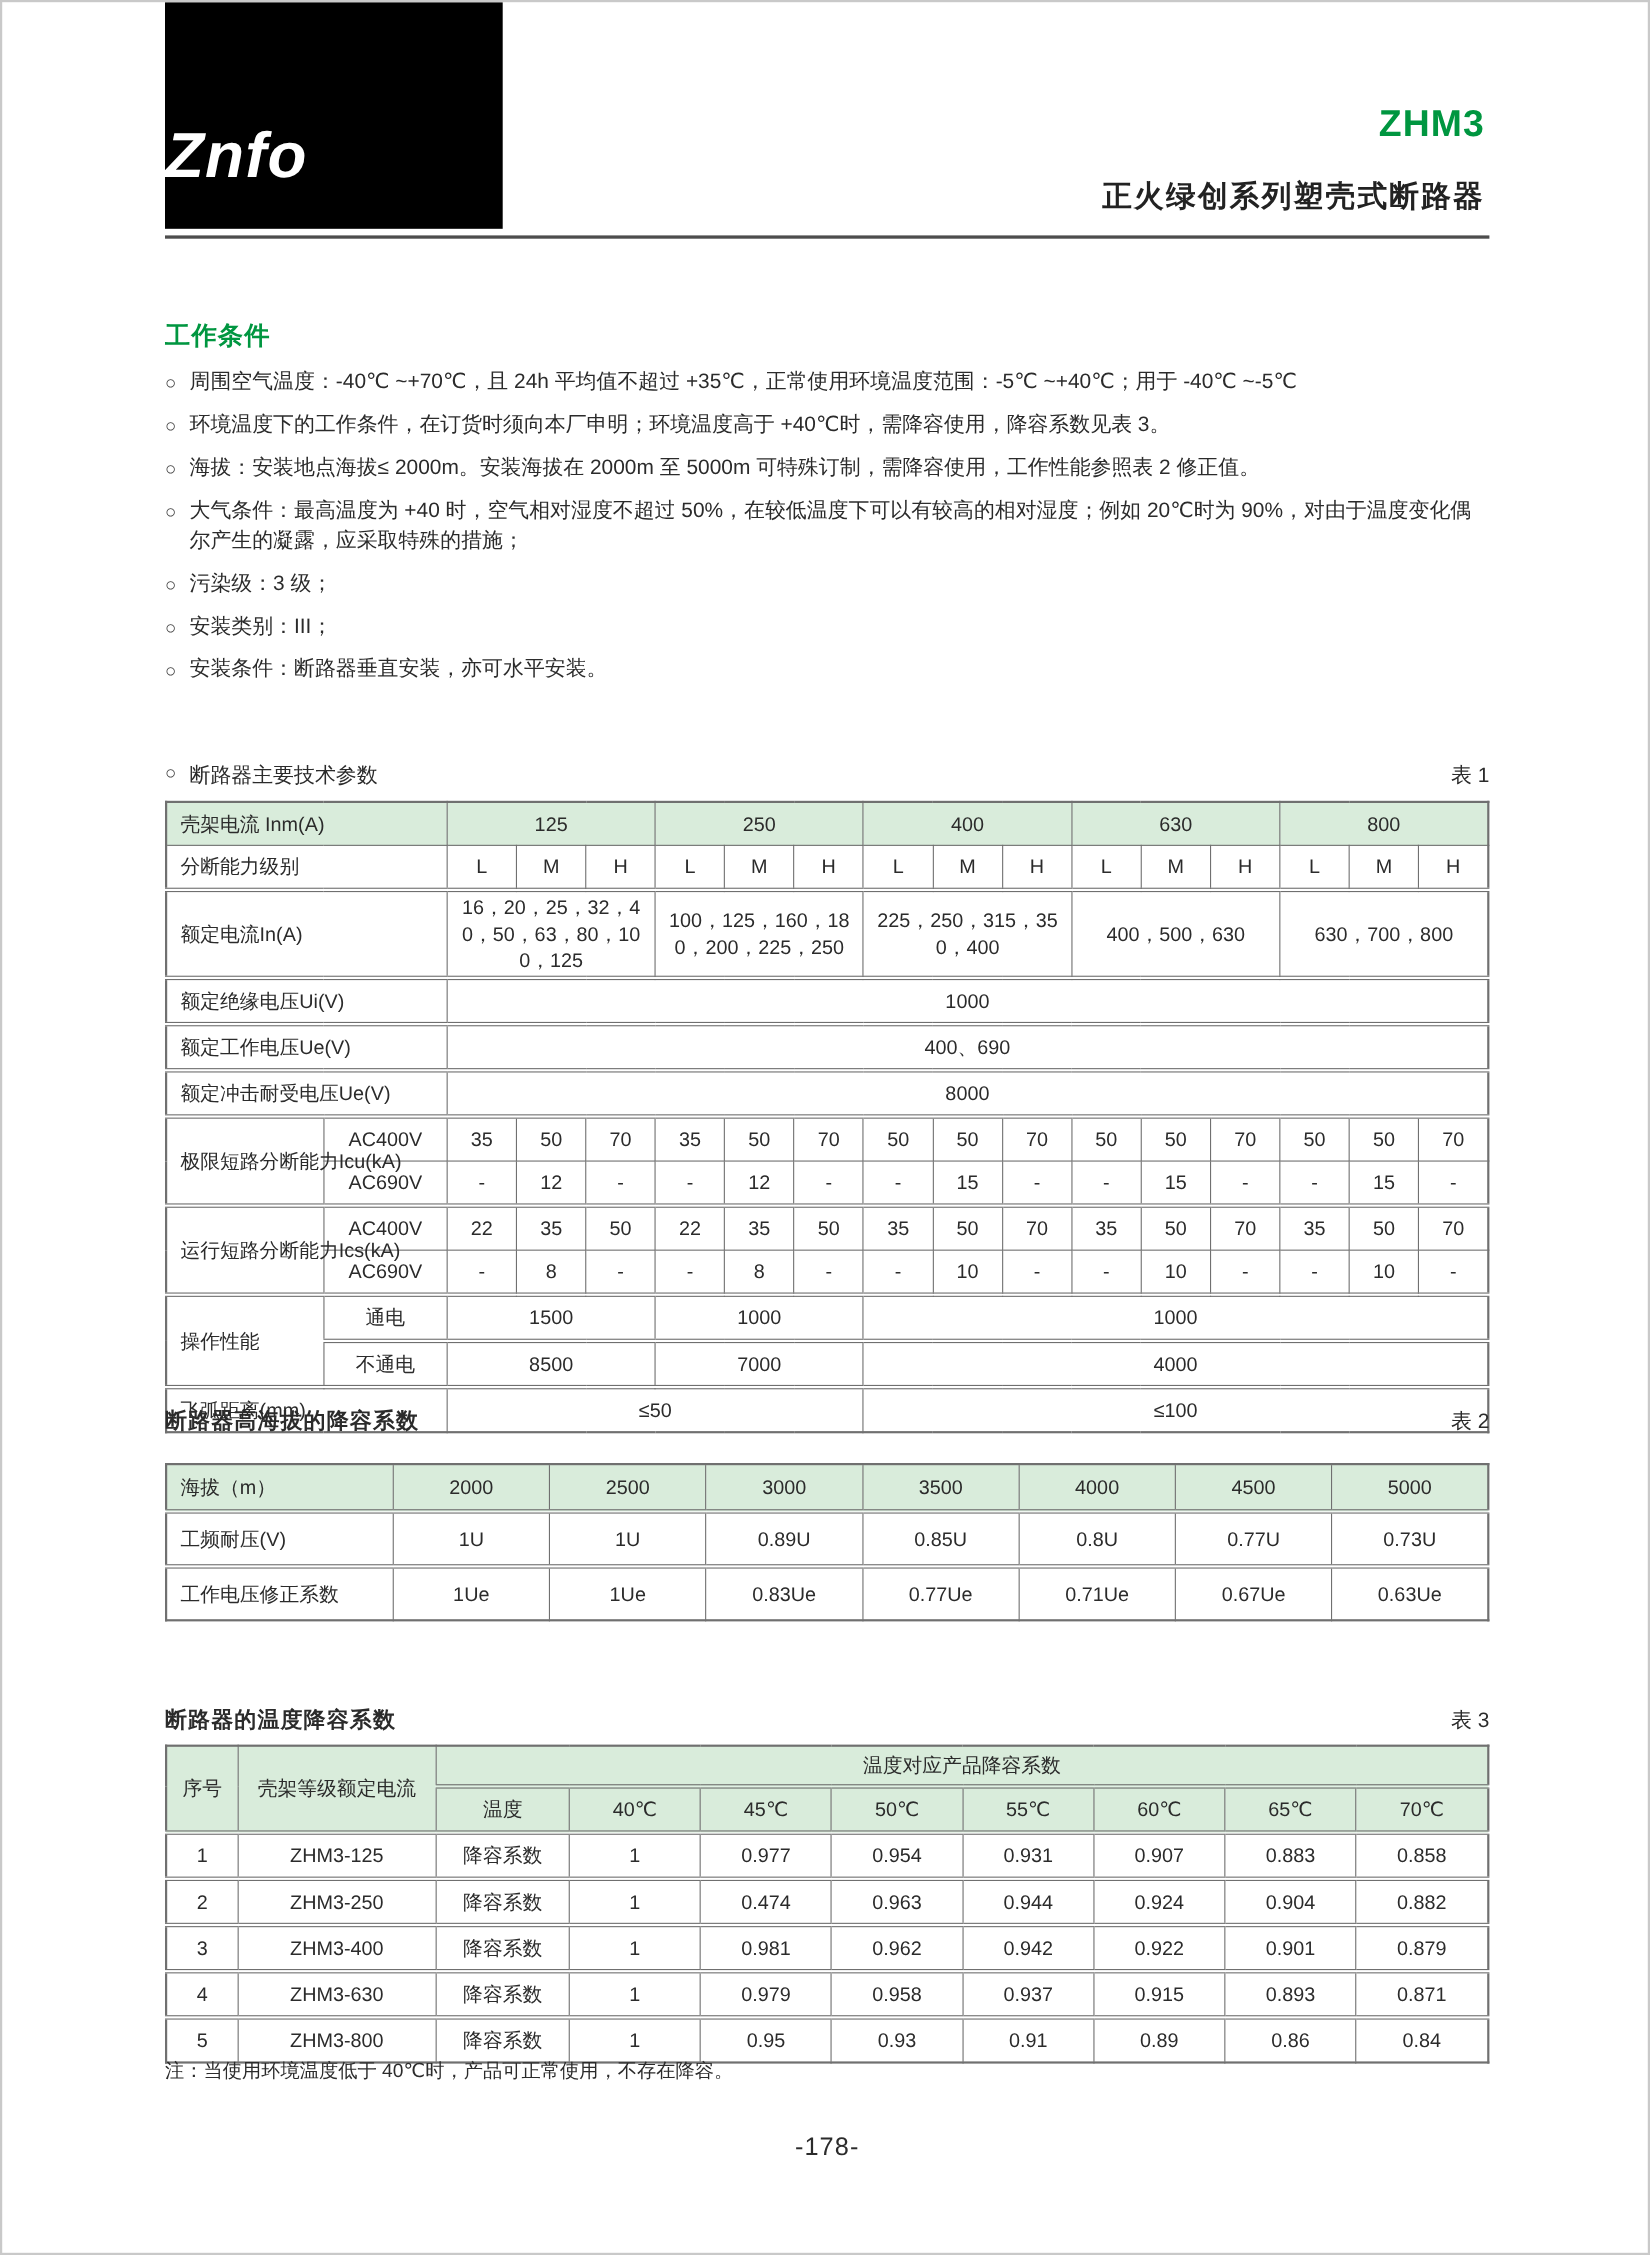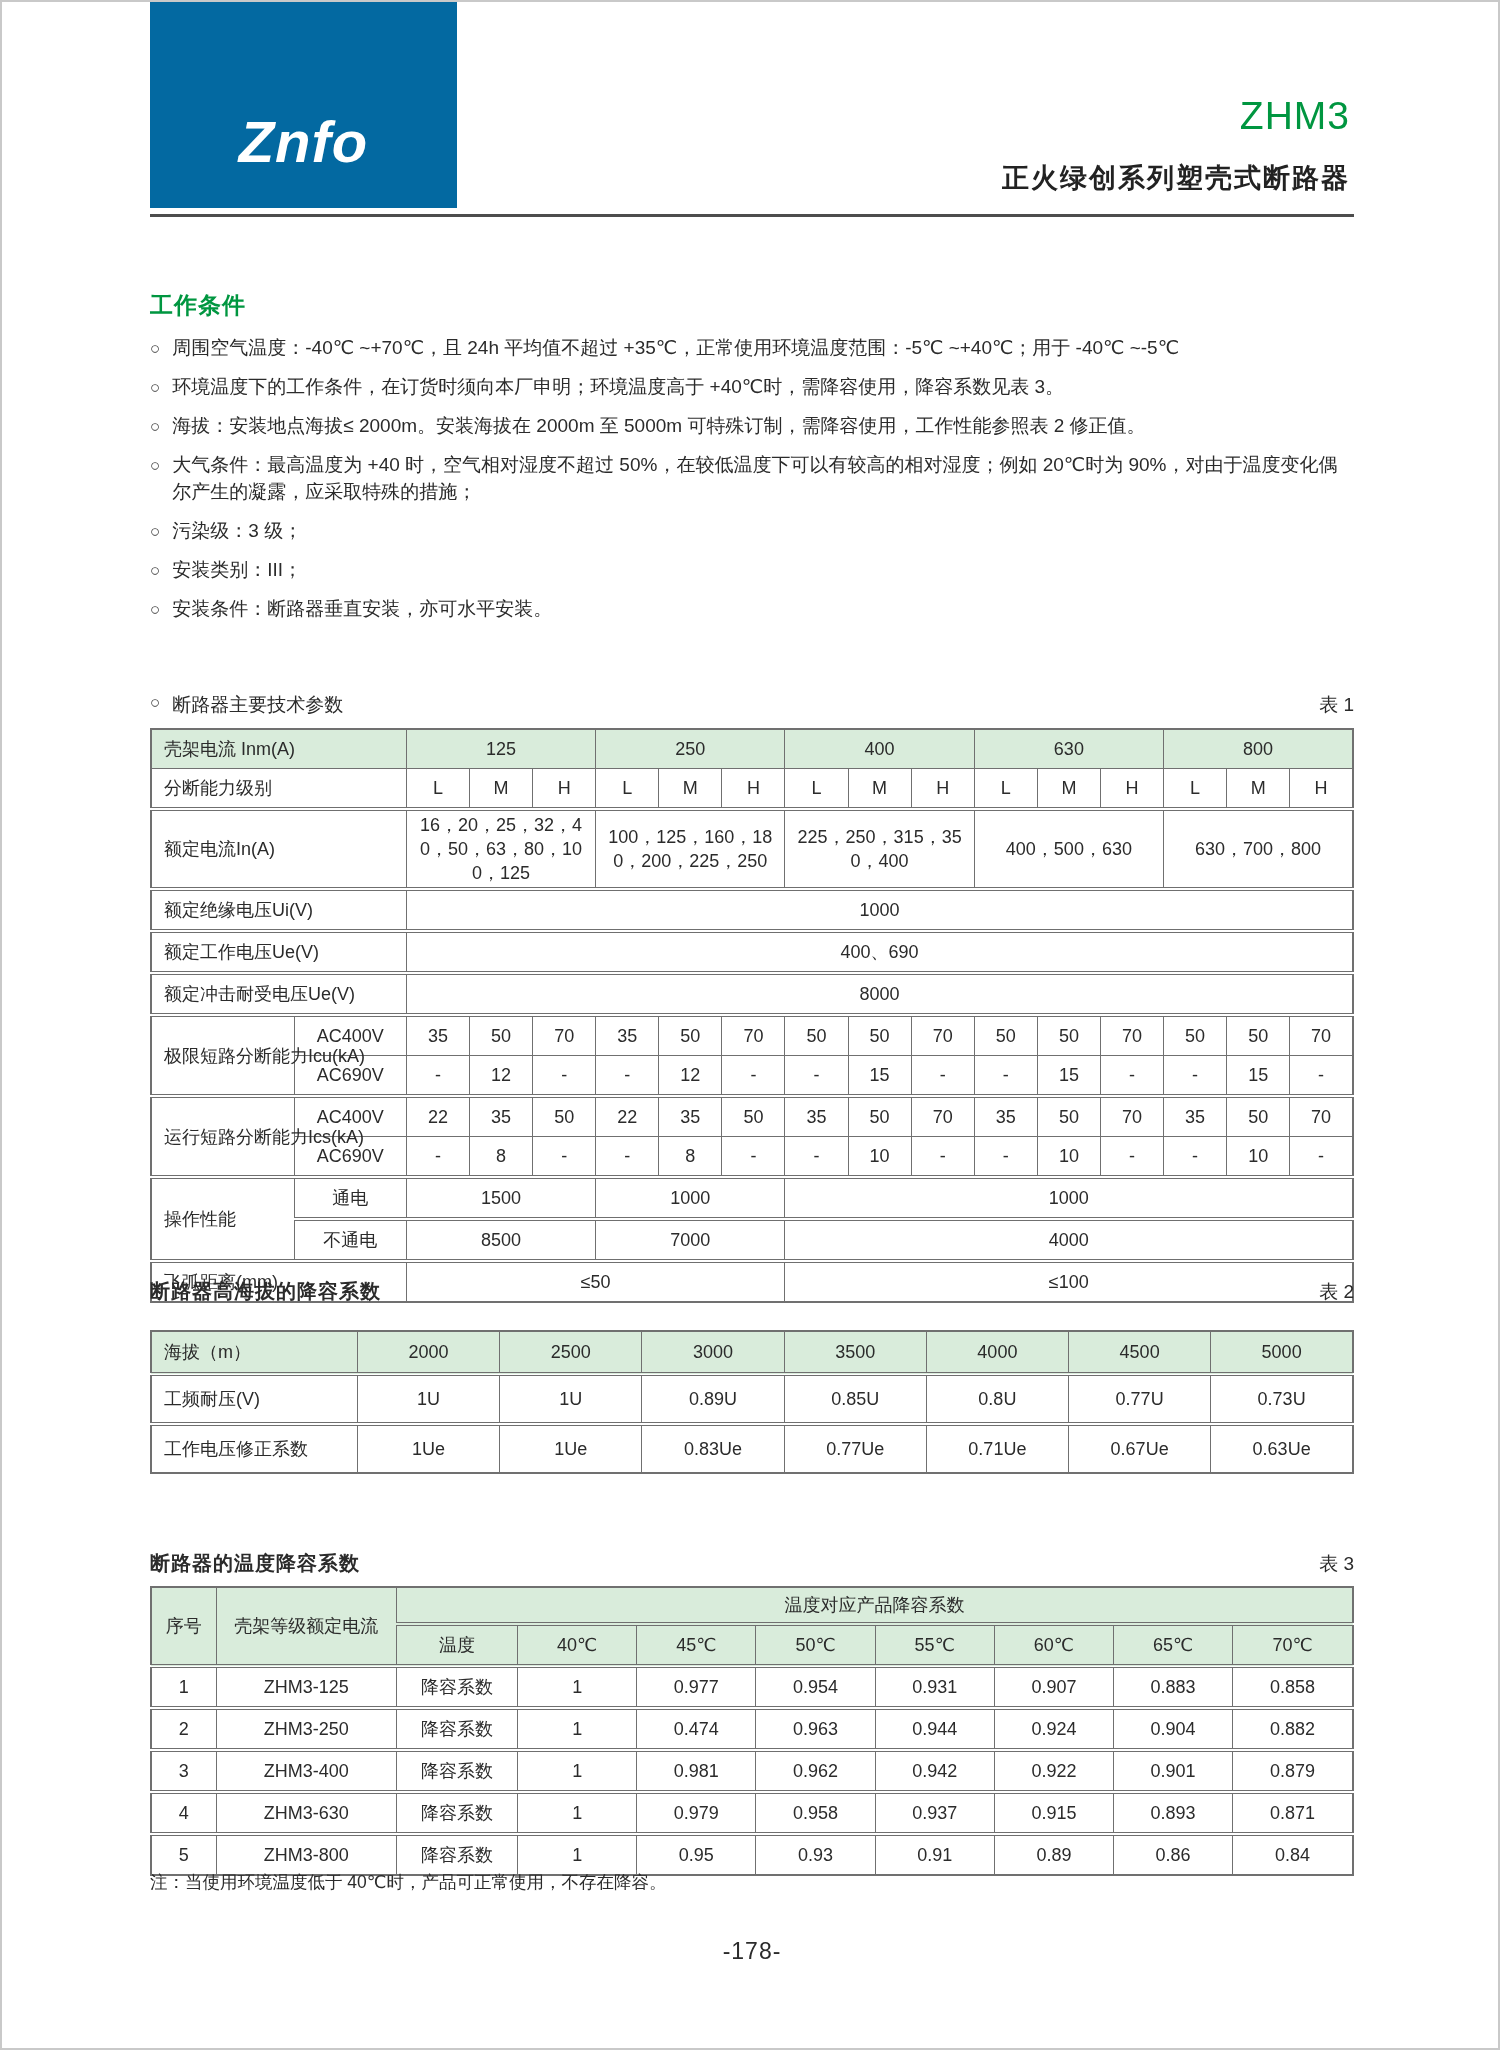--- a/index.html
+++ b/index.html
@@ -3,24 +3,24 @@
 <meta charset="utf-8">
 <style>
   html,body{margin:0;padding:0;background:#e8e8e8;}
   .page{position:relative;width:1500px;height:2050px;background:#ffffff;
         border:2px solid #c9c9c9;box-sizing:border-box;overflow:hidden;
         font-family:"Liberation Sans","DejaVu Sans",sans-serif;color:#2b2b2b;}
   .abs{position:absolute;left:148px;width:1204px;}
 
   
   .logo-block{position:absolute;left:148px;top:0;width:307px;height:206px;
-              background:#0369a1;display:flex;align-items:center;justify-content:center;
+              background:#000000;display:flex;align-items:center;justify-content:flex-start;
               padding-top:72px;box-sizing:border-box;}
   .logo-text{color:#ffffff;font-size:58px;font-weight:bold;font-style:italic;letter-spacing:1px;}
-  .model{position:absolute;right:148px;top:94px;font-size:39px;font-weight:normal;
+  .model{position:absolute;right:148px;top:94px;font-size:34px;font-weight:bold;
          color:#009640;text-align:right;letter-spacing:1px;line-height:1;}
   .subtitle{position:absolute;right:148px;top:158px;font-size:27px;font-weight:bold;
             color:#222222;text-align:right;letter-spacing:2px;line-height:1.4;}
   .head-rule{position:absolute;left:148px;top:212px;width:1204px;height:3px;background:#4d4d4d;}
 
   
   h2.green{margin:0;font-size:23px;font-weight:bold;color:#009640;letter-spacing:1px;}
   .tbl-title{font-size:20px;font-weight:bold;color:#2b2b2b;letter-spacing:1px;}
   .tag{font-size:19px;color:#2b2b2b;}
 

